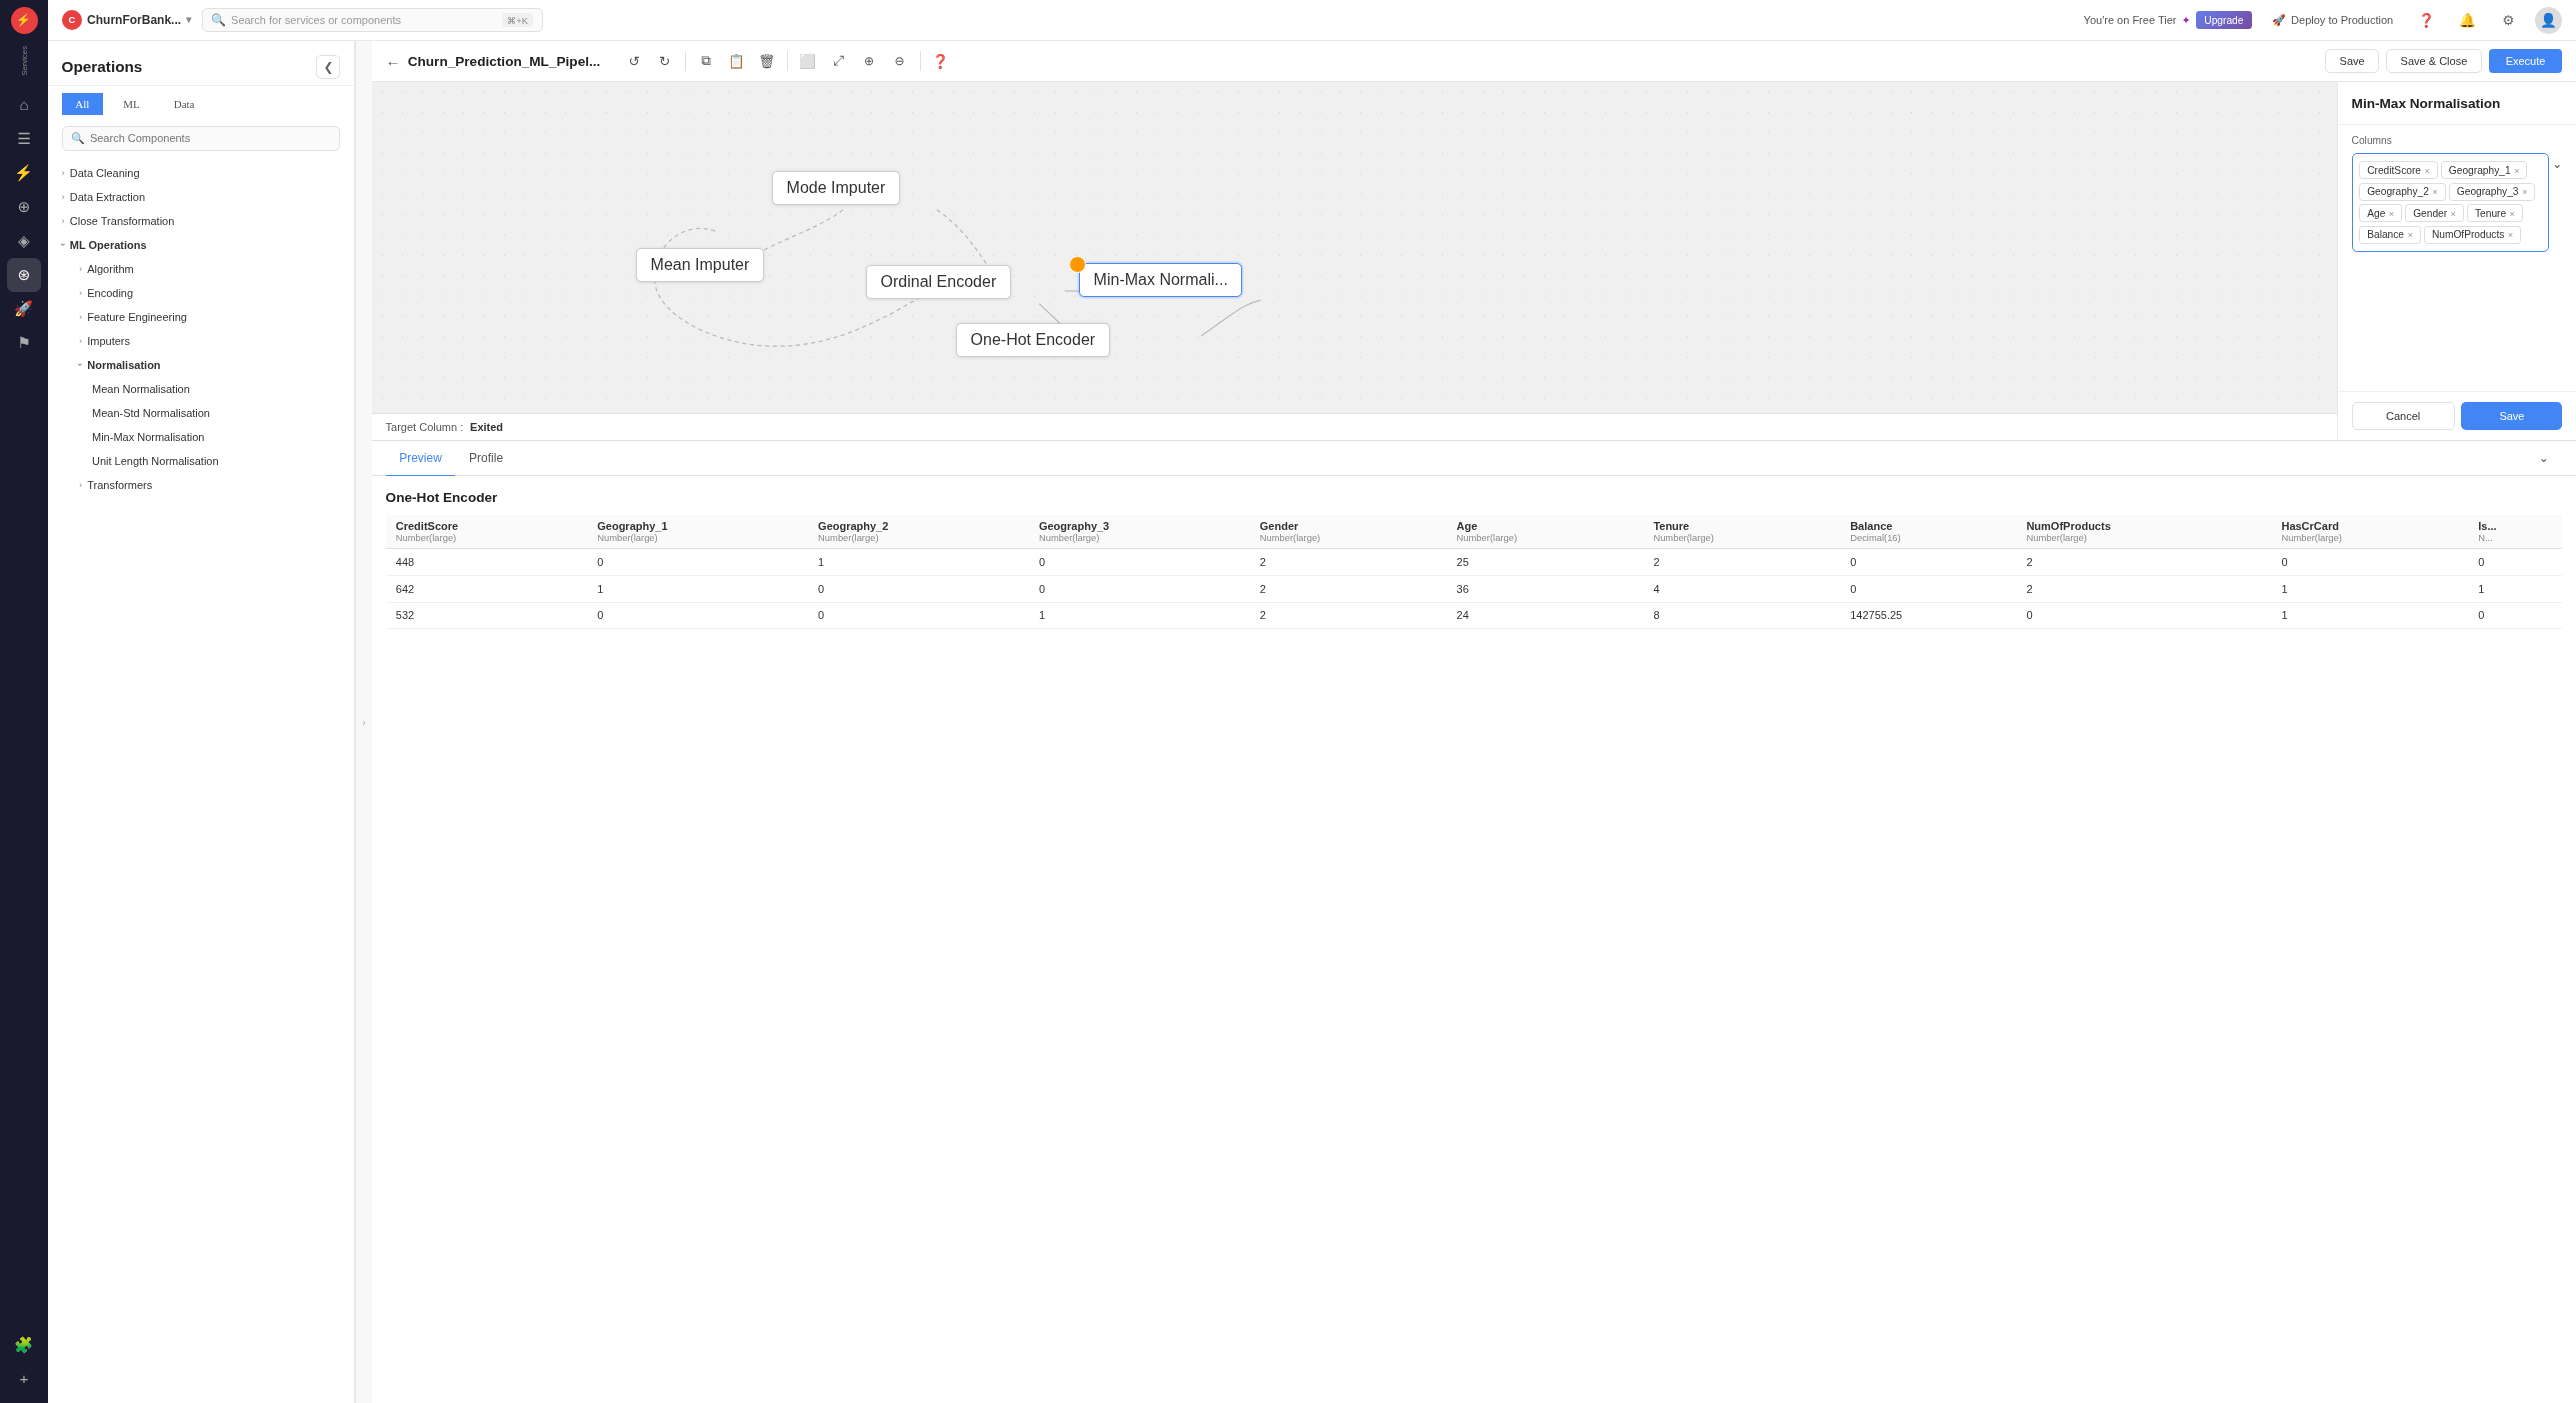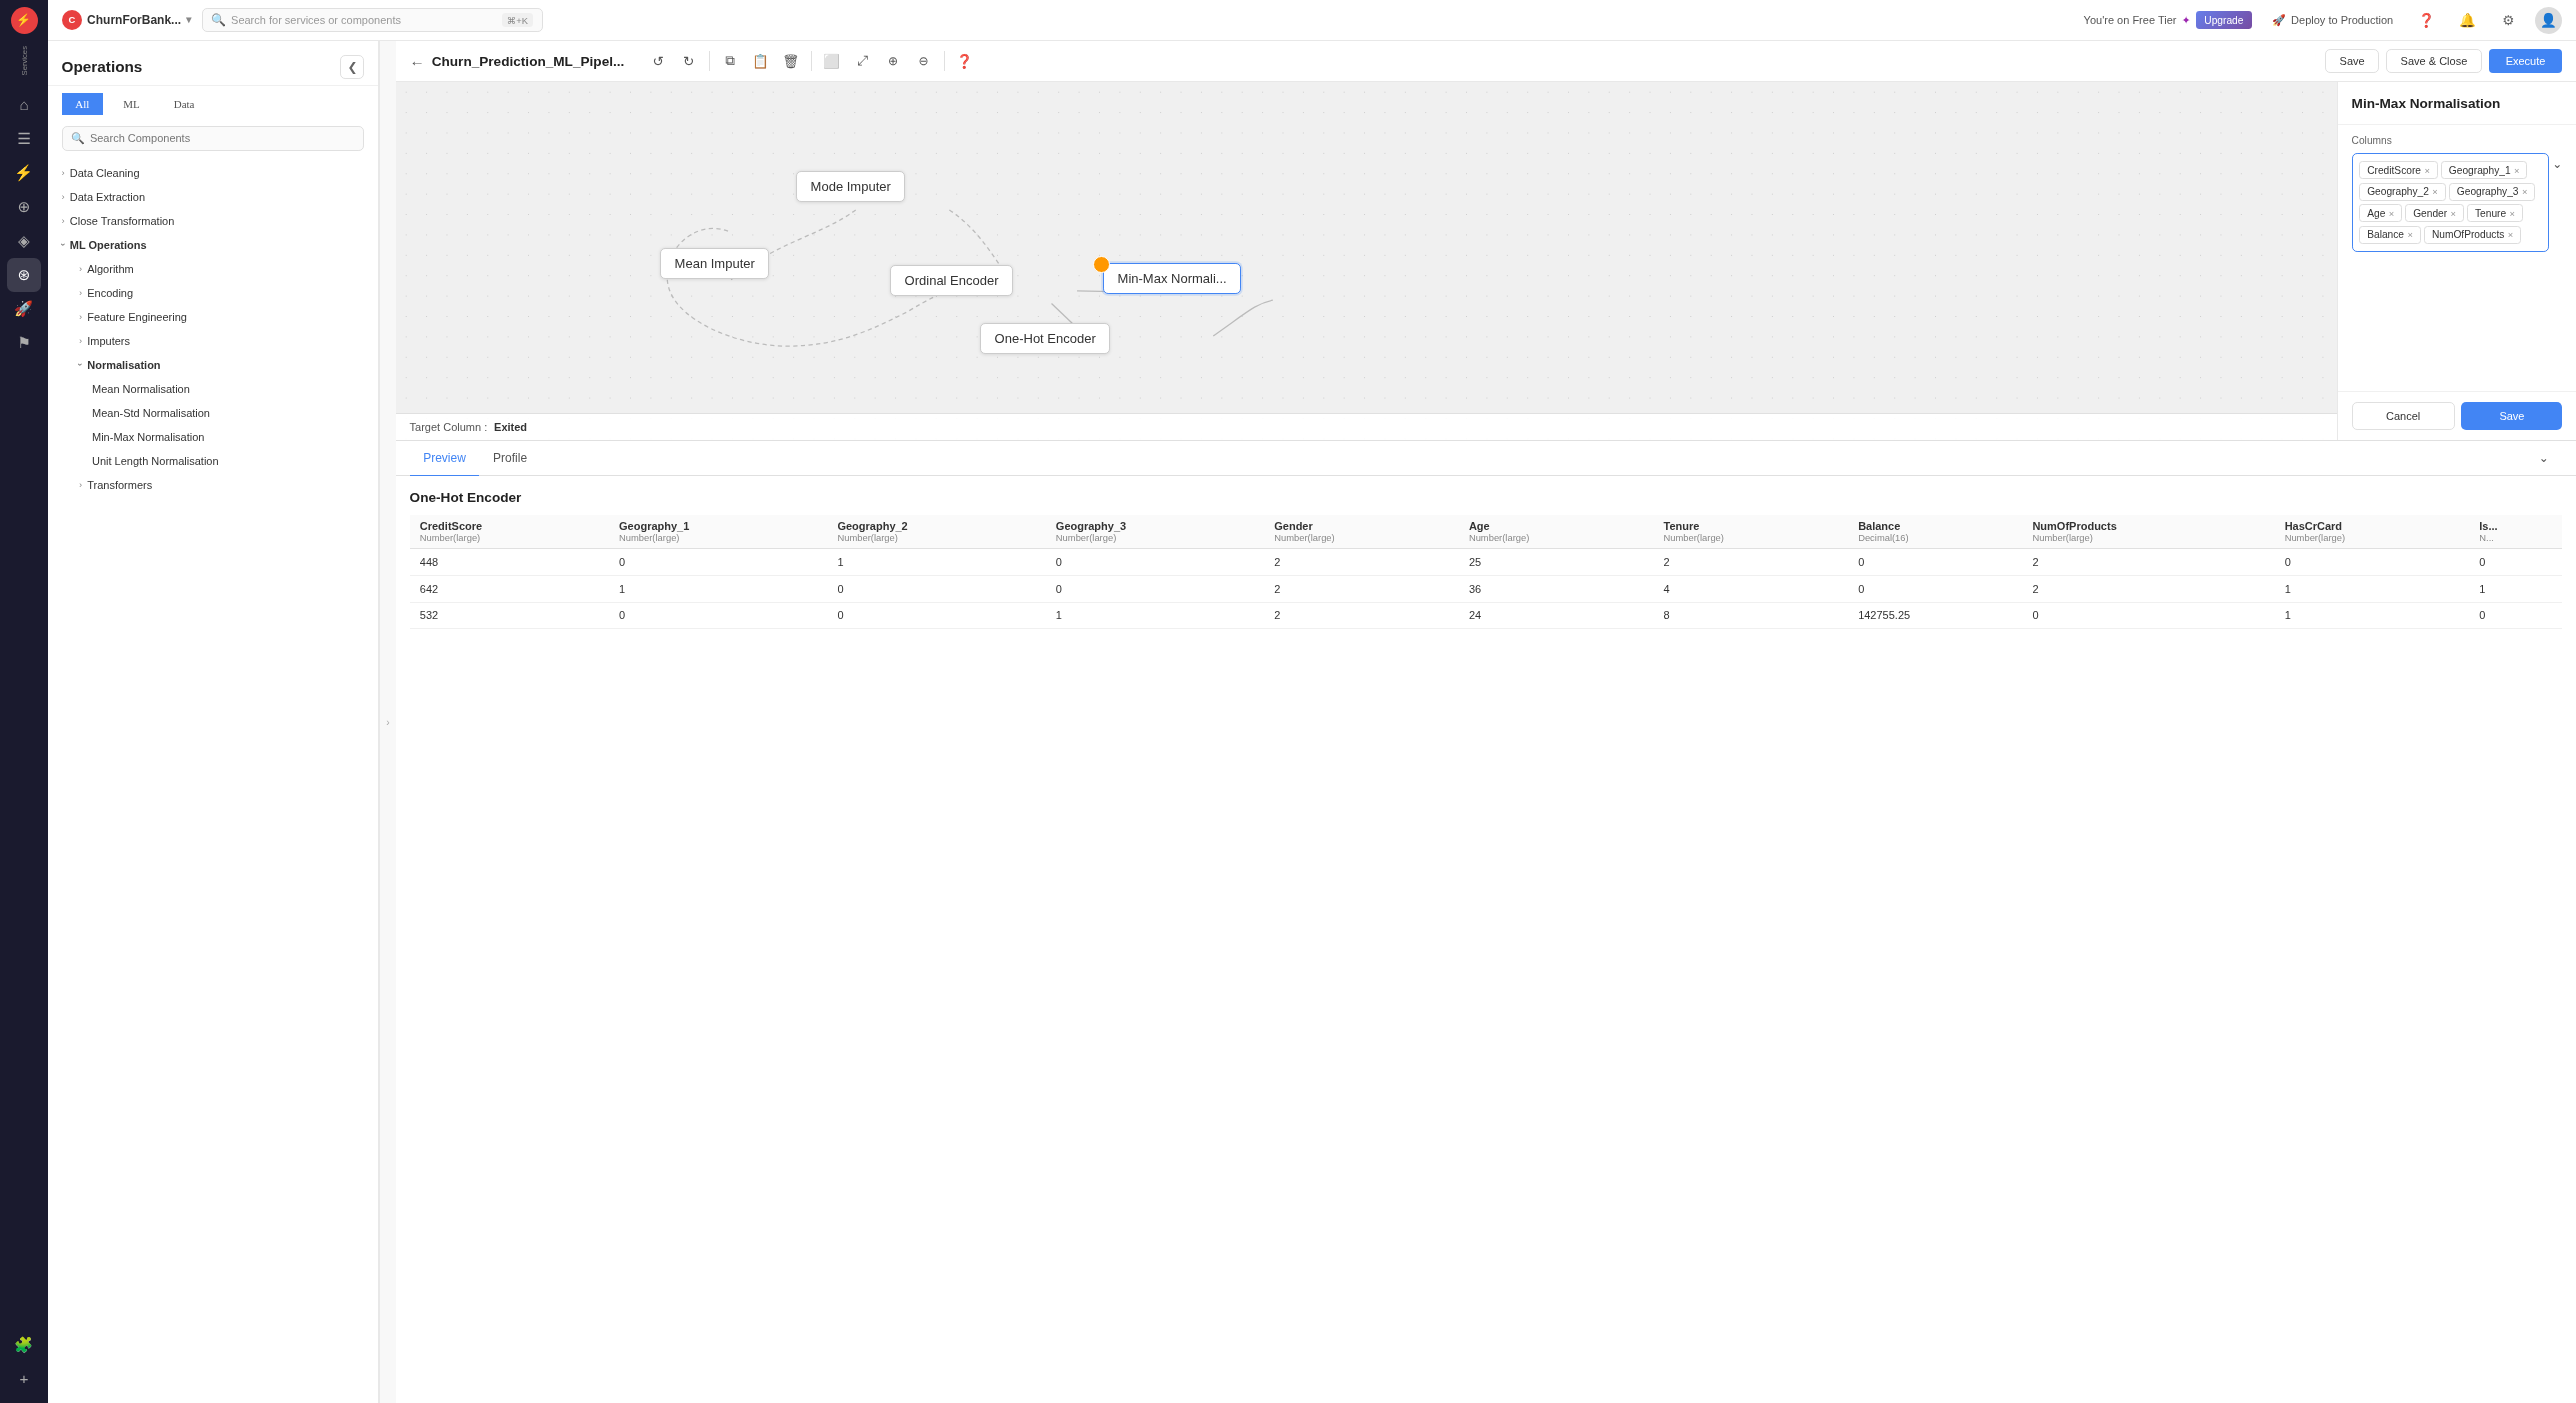--- a/index.html
+++ b/index.html
@@ -113,21 +113,21 @@
       overflow: hidden;
       display: flex; align-items: center; justify-content: center;
       color: #666; font-size: 13.6px;
     }
 
     
     #workspace { display: flex; flex: 1; overflow: hidden; }
 
     
     #sidebar {
-      width: 331px;
+      width: 307px;
       background: white;
       border-right: 0.9px solid #e8e8e8;
       display: flex;
       flex-direction: column;
       flex-shrink: 0;
       overflow: hidden;
     }
 
     
     .sidebar-header {
@@ -268,21 +268,21 @@
       background-image:
         radial-gradient(circle, #ccc 0.9px, transparent 0.9px);
       background-size: 20.4px 20.4px;
     }
     .pipeline-node {
       position: absolute;
       background: white;
       border: 1.3px solid #ccc;
       border-radius: 5.1px;
       padding: 6.8px 13.6px;
-      font-size: 13px;
+      font-size: 16px;
       font-weight: 500;
       color: #333;
       cursor: pointer;
       white-space: nowrap;
       box-shadow: 0 0.9px 3.4px rgba(0,0,0,0.1);
     }
     .pipeline-node.selected { border-color: #4285f4; box-shadow: 0 0 0 1.7px rgba(66,133,244,0.2); }
 
     
     .pipeline-svg {

